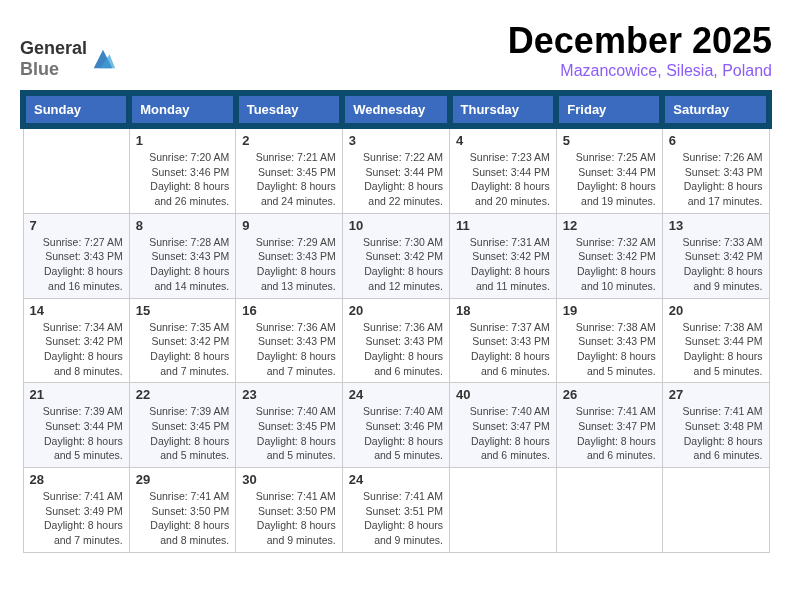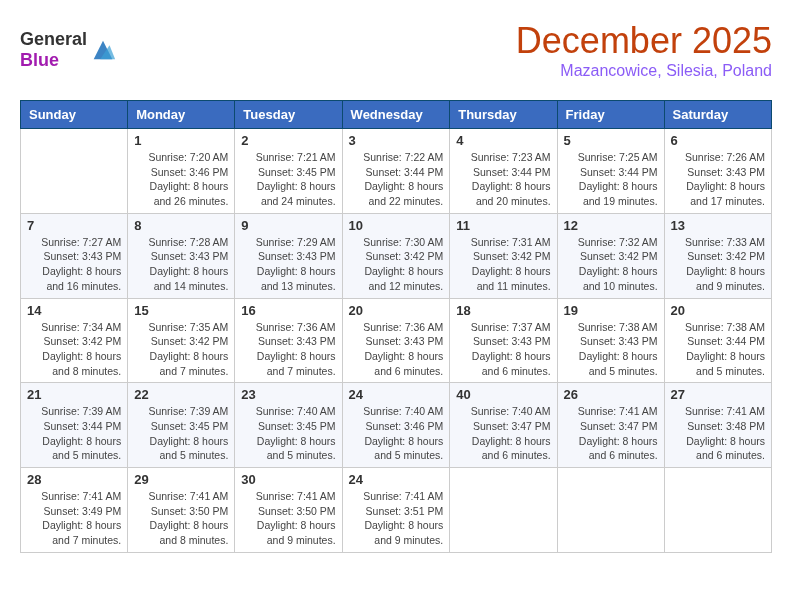--- a/index.html
+++ b/index.html
@@ -6,67 +6,67 @@
     body {
       font-family: Arial, sans-serif;
       background: #fff;
       width: 792px;
       min-height: 612px;
       padding: 20px;
     }
     .header-area {
       display: flex;
       justify-content: space-between;
-      align-items: center;
-      margin-bottom: 20px;
+      align-items: flex-end;
+      margin-bottom: 10px;
     }
     .logo {
       display: flex;
       align-items: center;
     }
     .logo-text-general {
       font-size: 18px;
       font-weight: bold;
       color: #333;
     }
     .logo-text-blue {
       font-size: 18px;
       font-weight: bold;
-      color: #a21caf;
+      color: #737373;
     }
     .logo-icon {
       width: 28px;
       height: 28px;
       margin-left: 2px;
     }
     .title-area {
       text-align: right;
     }
     .month-title {
       font-size: 36px;
-      font-weight: normal;
-      color: #c2410c;
+      font-weight: bold;
+      color: #000000;
     }
     .location-title {
       font-size: 16px;
       color: #8b5cf6;
     }
     .calendar {
       width: 100%;
       border-collapse: collapse;
       font-size: 11px;
     }
     .calendar th {
       background-color: #3a6bbf;
       color: #fff;
       text-align: left;
       padding: 6px 8px;
       font-size: 13px;
       font-weight: bold;
-      border: 1px solid #0c4a6e;
+      border: 6px solid #0c4a6e;
     }
     .calendar td {
       border: 1px solid #ccc;
       vertical-align: top;
       padding: 4px 6px;
       width: 108px;
       min-height: 80px;
       background: #fff;
     }
     .calendar tr:nth-child(even) td {

